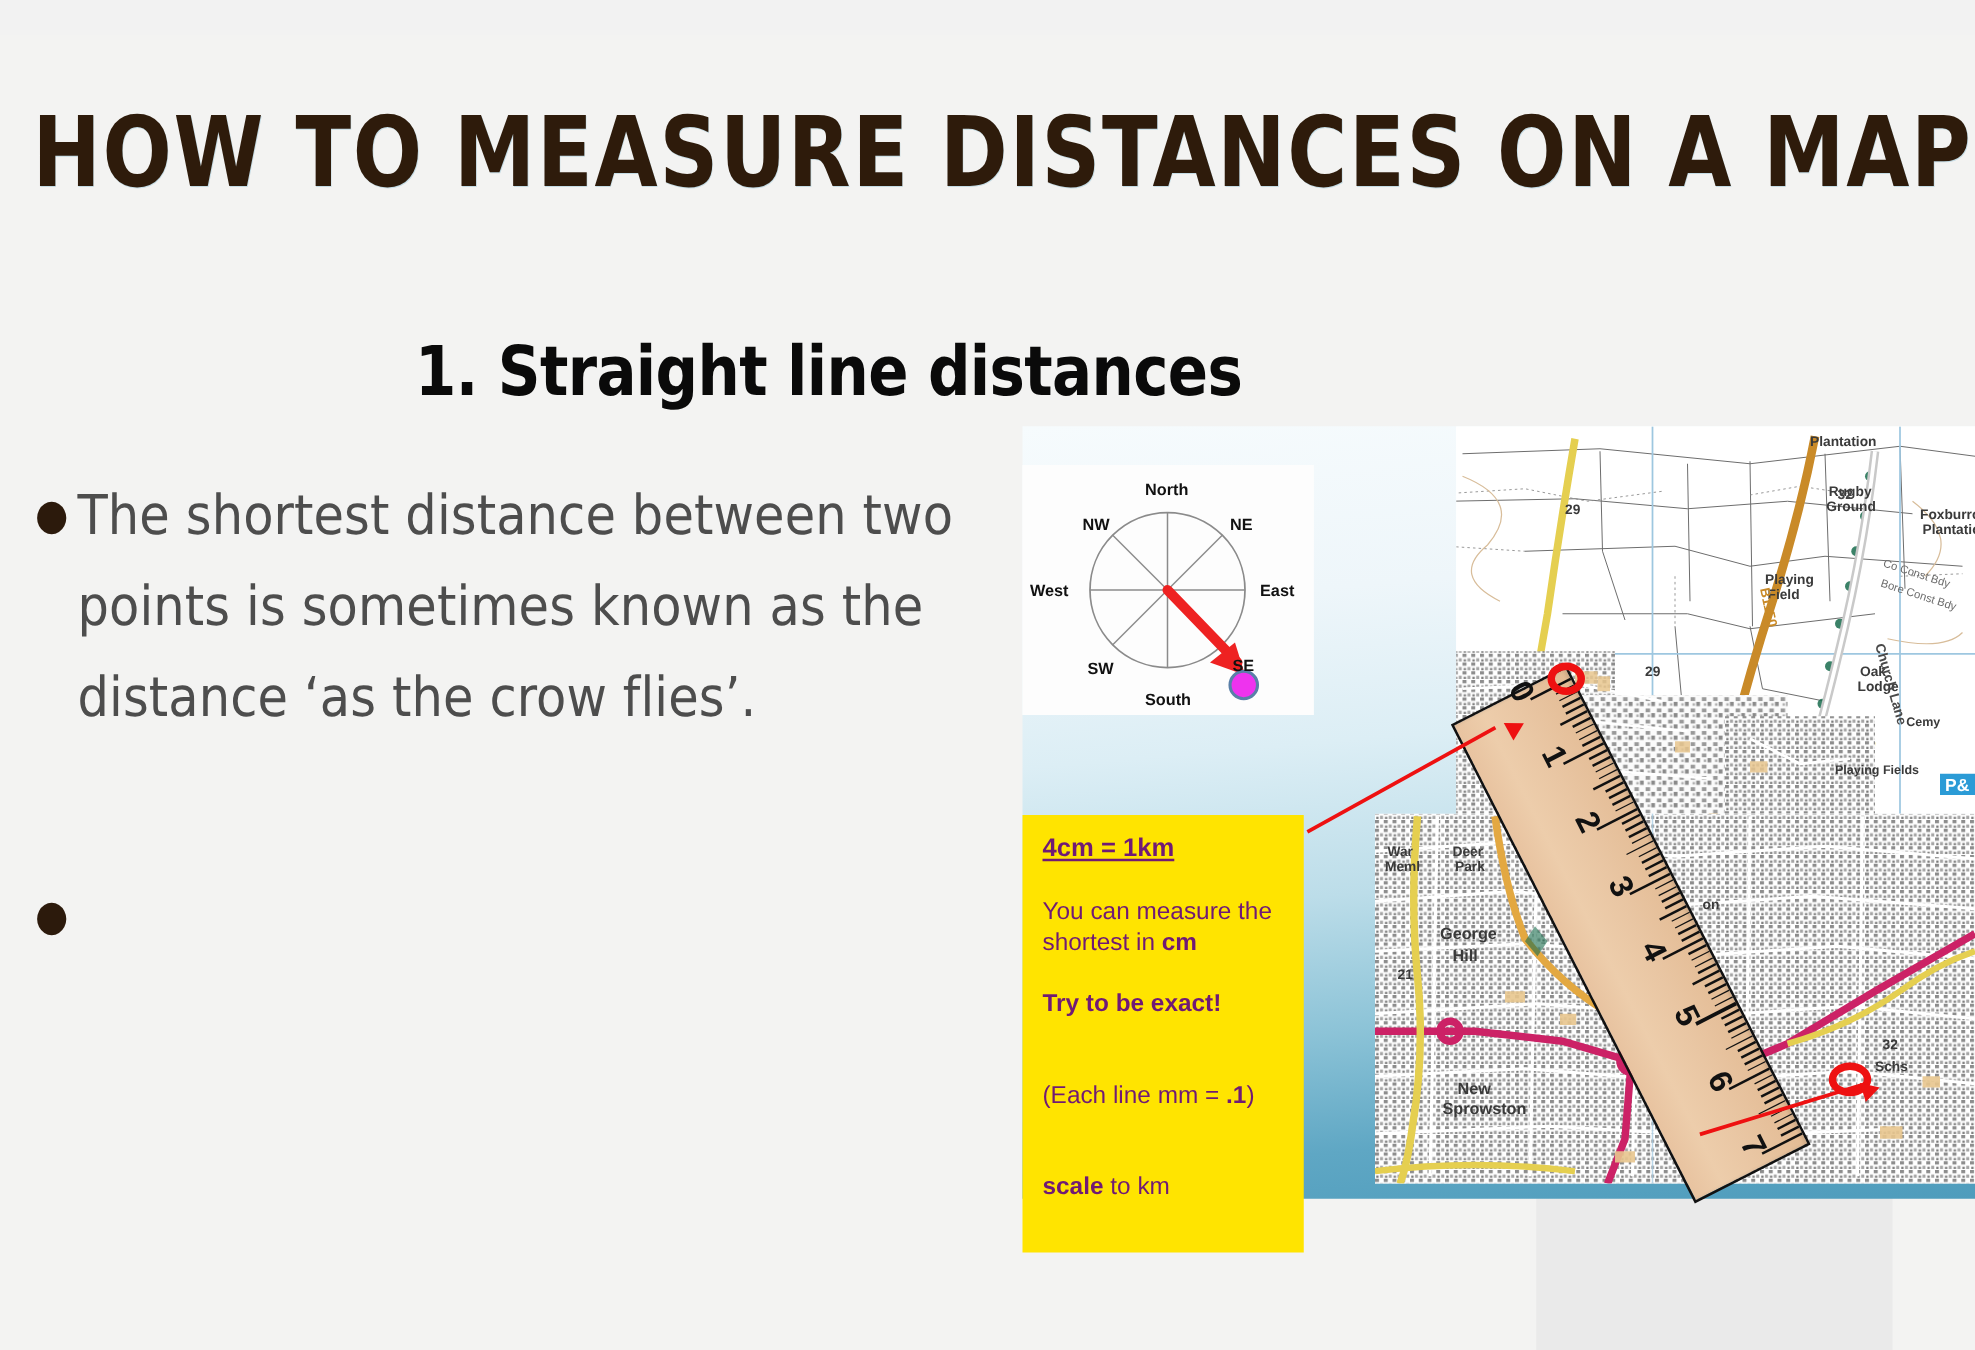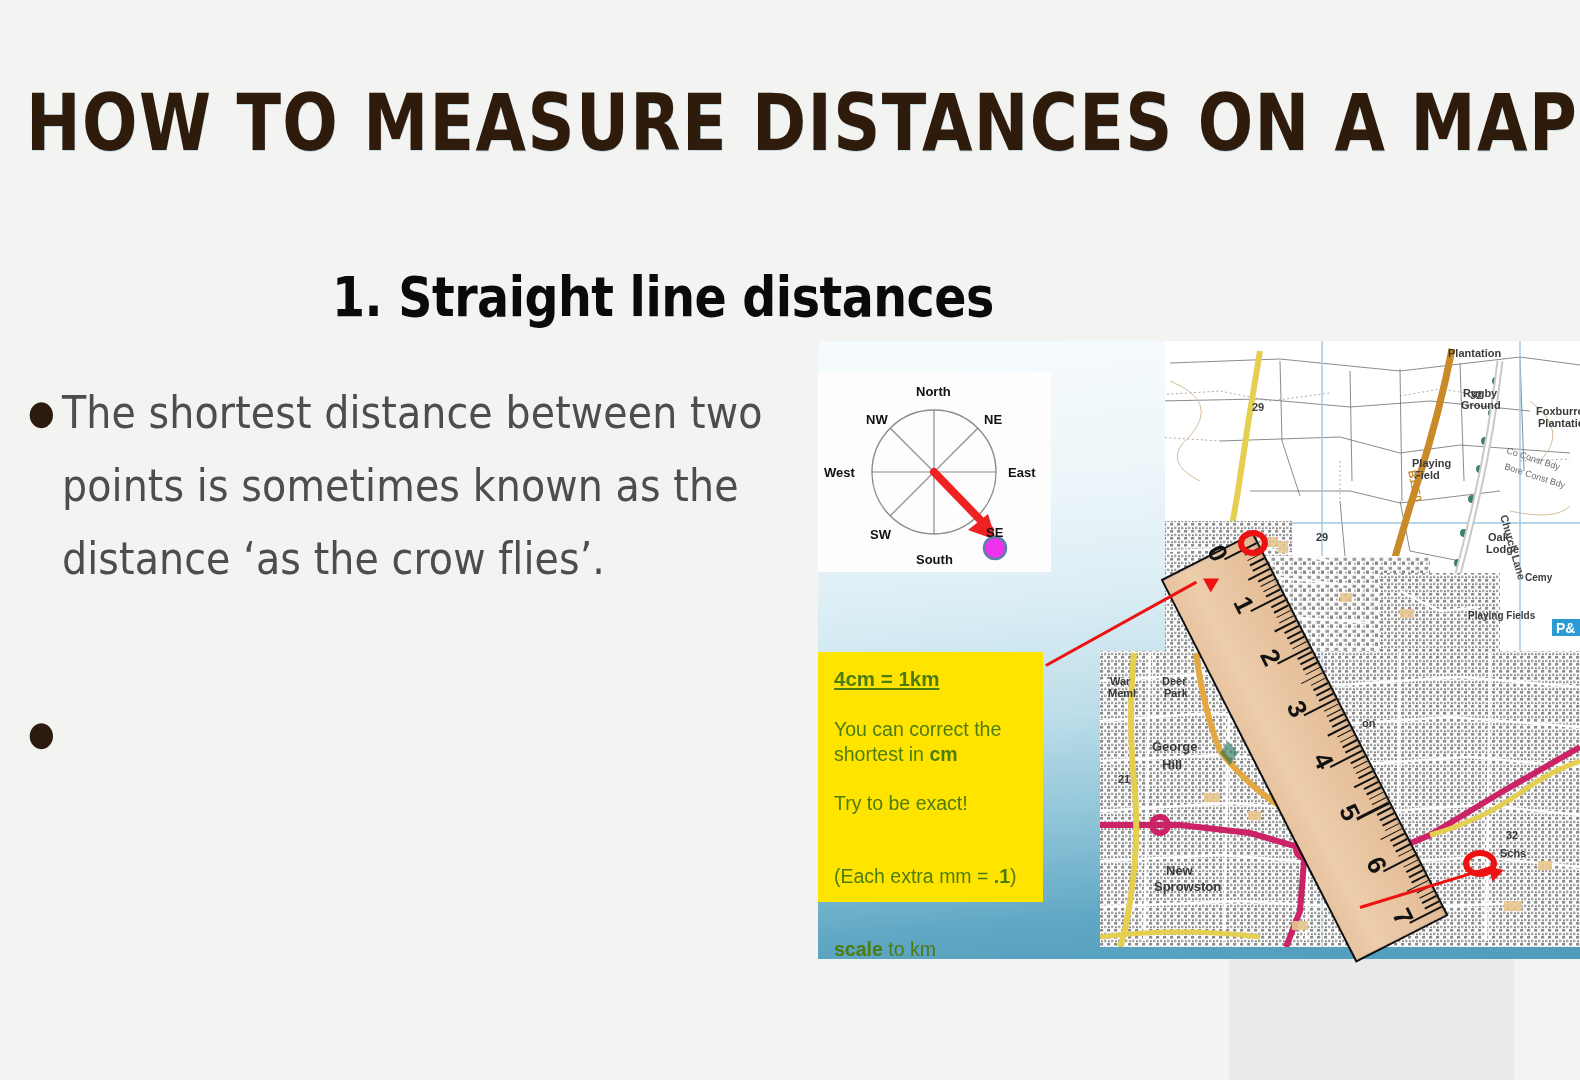--- a/index.html
+++ b/index.html
@@ -103,25 +103,25 @@
     left: 818px; top: 344px;
     width: 233px; height: 200px;
     background: #fdfdfd;
   }
   #compass svg { display: block; }
 
   
   #yellow-box {
     position: absolute;
     left: 818px; top: 624px;
-    width: 225px; height: 250px;
+    width: 225px; height: 350px;
     background: #ffe400;
     padding: 14px 16px 0 16px;
     font-family: "Liberation Sans", sans-serif;
-    color: #4d7c0f;
+    color: #701a75;
     font-size: 19.5px;
     line-height: 25px;
   }
   #yellow-box .hdr {
     font-weight: bold;
     font-size: 20.5px;
     text-decoration: underline;
     margin-bottom: 26px;
     display: inline-block;
   }
@@ -441,30 +441,30 @@
         <text x="98" y="192">South</text>
         <text x="52" y="167">SW</text>
         <text x="6" y="105">West</text>
         <text x="48" y="52">NW</text>
       </g>
     </svg>
   </div>
 
   <div id="yellow-box">
     <div class="hdr">4cm = 1km</div>
-    <div class="ln">You can correct the</div>
+    <div class="ln">You can measure the</div>
     <div class="ln">
       <span>shortest in </span><b>cm</b>
     </div>
     <div class="gap"></div>
-    <div class="ln" style="font-weight:normal">Try to be exact!</div>
+    <div class="ln" style="font-weight:bold">Try to be exact!</div>
     <div class="gap"></div>
     <div class="gap"></div>
     <div class="ln">
-      <span>(Each extra mm = </span><b>.1</b><span>)</span>
+      <span>(Each line mm = </span><b>.1</b><span>)</span>
     </div>
     <div class="gap"></div>
     <div class="gap"></div>
     <div class="ln">
       <b>scale</b><span> to km</span>
     </div>
   </div>
 
   <div id="ruler">
     <div class="body"></div>

